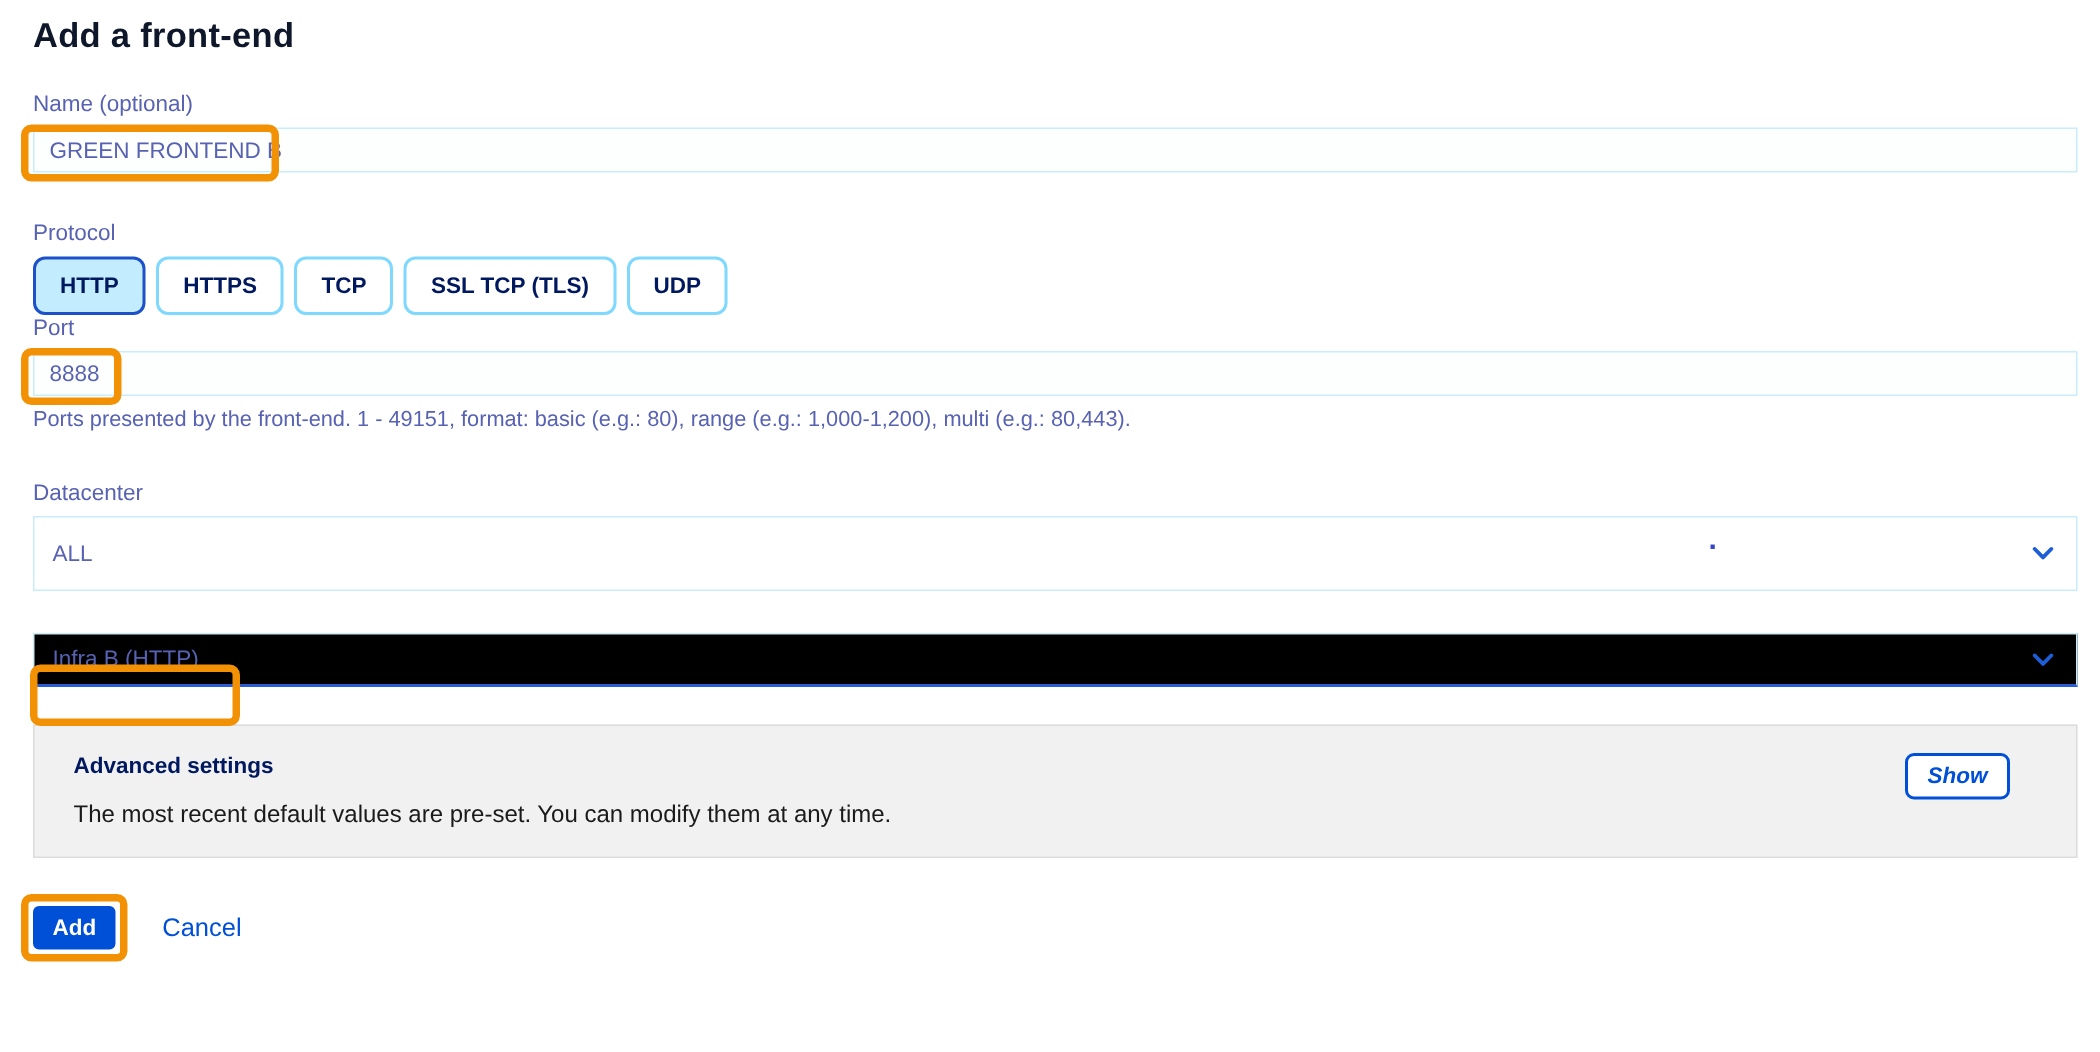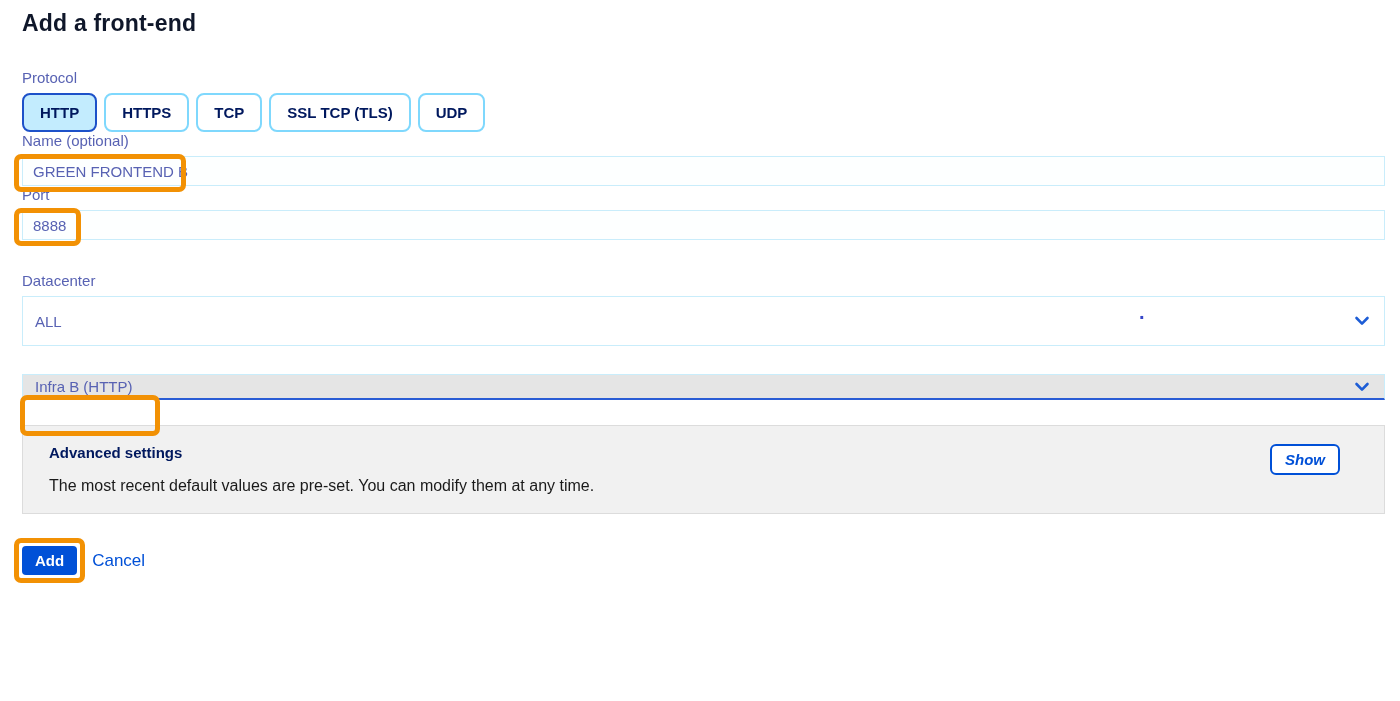--- a/index.html
+++ b/index.html
@@ -76,23 +76,23 @@
     background: #ffffff;
     color: #5862b3;
     font-size: 15px;
     display: flex;
     align-items: center;
     padding: 0 12px;
     position: relative;
     cursor: pointer;
   }
   .select-box.focused {
-    background: #e5e5e5;
+    background: #000000;
     border-bottom: 2px solid #2a5cd5;
-    height: 26px;
+    height: 36px;
   }
   .chevron {
     position: absolute;
     right: 14px;
     top: 50%;
     transform: translateY(-50%);
     display: flex;
   }
   .stray-dot {
     position: absolute;
@@ -131,21 +131,21 @@
     font-weight: 700;
     font-size: 15px;
     font-family: inherit;
     padding: 5px 13px;
     border-radius: 6px;
     cursor: pointer;
     margin-right: 18px;
     font-style: italic;
   }
 
-  .actions-row { margin-top: 32px; display: flex; align-items: center; }
+  .actions-row { margin-top: 32px; display: flex; align-items: center; gap: 16px; }
   .add-btn-wrap { position: relative; display: inline-block; }
   .add-btn {
     background: #0050d7;
     border: none;
     color: #ffffff;
     font-weight: 700;
     font-size: 15px;
     font-family: inherit;
     padding: 7px 13px;
     border-radius: 4px;
@@ -172,42 +172,43 @@
   .annotation-port   { left: -8px; top: 22px;  width: 67px;  height: 38px; }
   .annotation-cluster{ left: -2px; top: 21px;  width: 140px; height: 41px; }
   .annotation-add    { left: -8px; top: -8px; right: -8px; bottom: -8px; }
 </style>
 </head>
 <body>
 
 <div class="container">
 
   <h1 class="page-title">Add a front-end</h1>
+
+  <div class="field-group">
+    <label class="field-label">Name (optional)</label>
+    <input class="text-input" type="text" value="GREEN FRONTEND B" style="">
+    <div class="annotation annotation-name"></div>
+  </div>
 
   <div class="field-group protocol-group">
     <label class="field-label">Protocol</label>
     <div class="protocol-row">
       <button class="protocol-btn selected">HTTP</button>
       <button class="protocol-btn">HTTPS</button>
       <button class="protocol-btn">TCP</button>
       <button class="protocol-btn">SSL TCP (TLS)</button>
       <button class="protocol-btn">UDP</button>
     </div>
   </div>
 
-  <div class="field-group">
-    <label class="field-label">Name (optional)</label>
-    <input class="text-input" type="text" value="GREEN FRONTEND B" style="">
-    <div class="annotation annotation-name"></div>
-  </div>
-
   <div class="field-group port-group">
     <label class="field-label">Port</label>
     <input class="text-input" type="text" value="8888" style="">
     <div class="annotation annotation-port"></div>
+    <div class="help-text">Ports presented by the front-end. 1 - 49151, format: basic (e.g.: 80), range (e.g.: 1,000-1,200), multi (e.g.: 80,443).</div>
   </div>
 
   <div class="field-group datacenter-group">
     <label class="field-label">Datacenter</label>
     <div class="select-box">
       <span>ALL</span>
       <span class="stray-dot">.</span>
       <span class="chevron">
         <svg width="16" height="16" viewBox="0 0 16 16">
           <path d="M2.5 5l5.5 5.6L13.5 5" stroke="#1d5dd6" stroke-width="2.6" fill="none" stroke-linecap="round" stroke-linejoin="round"></path>

